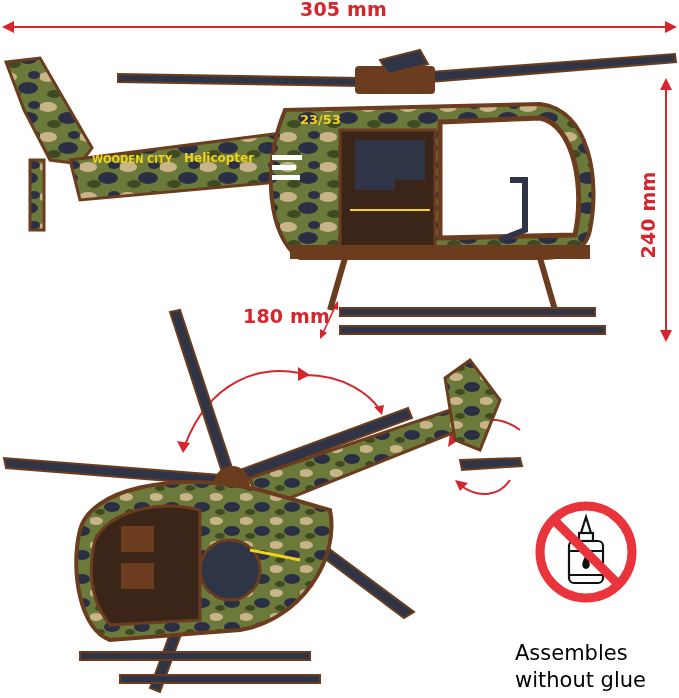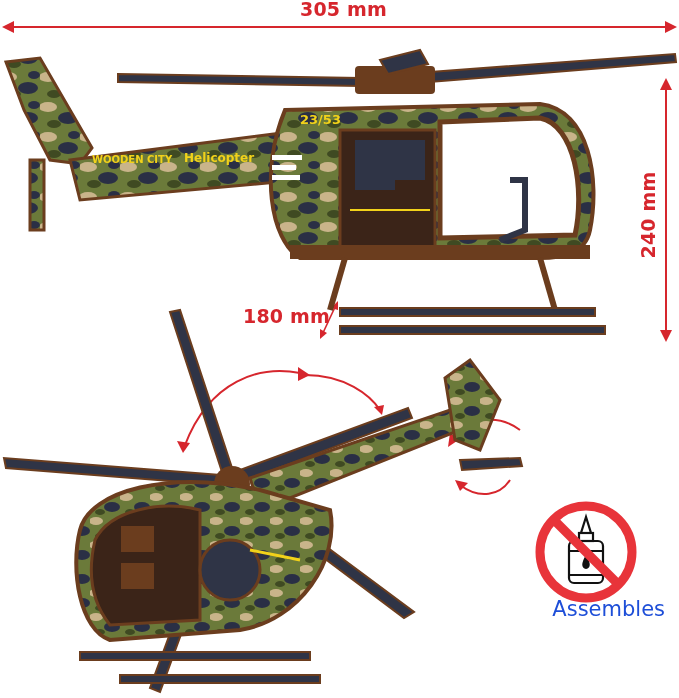--- a/index.html
+++ b/index.html
@@ -1,19 +1,19 @@
 <!DOCTYPE html>
 <html><head>
 <meta charset="utf-8">
 <style>
   html, body { margin: 0; padding: 0; background: #ffffff; }
   body { width: 679px; height: 698px; position: relative; overflow: hidden; font-family: "DejaVu Sans", sans-serif; }
   .abs { position: absolute; }
   .dim-label { color: #d6262d; font-weight: bold; font-size: 19px; letter-spacing: 0.2px; white-space: nowrap; }
-  .nog-text { position: absolute; left: 515px; top: 596px; width: 150px; text-align: right; font-size: 21px; line-height: 27px; color: #1d4ed8; }
+  .nog-text { position: absolute; left: 515px; top: 640px; width: 150px; text-align: left; font-size: 21px; line-height: 27px; color: #000000; }
   .heli-text { fill: #f2d21a; font-weight: bold; font-family: "DejaVu Sans", sans-serif; }
 </style>
 </head>
 <body>
 
 <div class="abs dim-label" style="left:300px; top:-2px;">305 mm</div>
 <svg class="abs" style="left:0; top:18px;" width="679" height="20">
   <line x1="8" y1="9" x2="670" y2="9" stroke="#d6262d" stroke-width="2"></line>
   <polygon points="2,9 14,3 14,15" fill="#d6262d"></polygon>
   <polygon points="677,9 665,3 665,15" fill="#d6262d"></polygon>
@@ -131,13 +131,14 @@
   <path d="M55,20 L50,36 L60,36 Z" fill="none" stroke="#111" stroke-width="2.2"></path>
   <rect x="48" y="36" width="14" height="8" fill="none" stroke="#111" stroke-width="2.2"></rect>
   <rect x="38" y="44" width="34" height="42" rx="5" fill="none" stroke="#111" stroke-width="2.2"></rect>
   <line x1="38" y1="54" x2="72" y2="54" stroke="#111" stroke-width="2"></line>
   <line x1="38" y1="78" x2="72" y2="78" stroke="#111" stroke-width="2"></line>
   <path d="M55,58 C50,66 50,71 55,72 C60,71 60,66 55,58 Z" fill="#111"></path>
   <line x1="22" y1="22" x2="88" y2="88" stroke="#e8343a" stroke-width="9"></line>
 </svg>
 <div class="nog-text">
   <div>Assembles</div>
+  <div>without glue</div>
 </div>
 
 </body></html>

